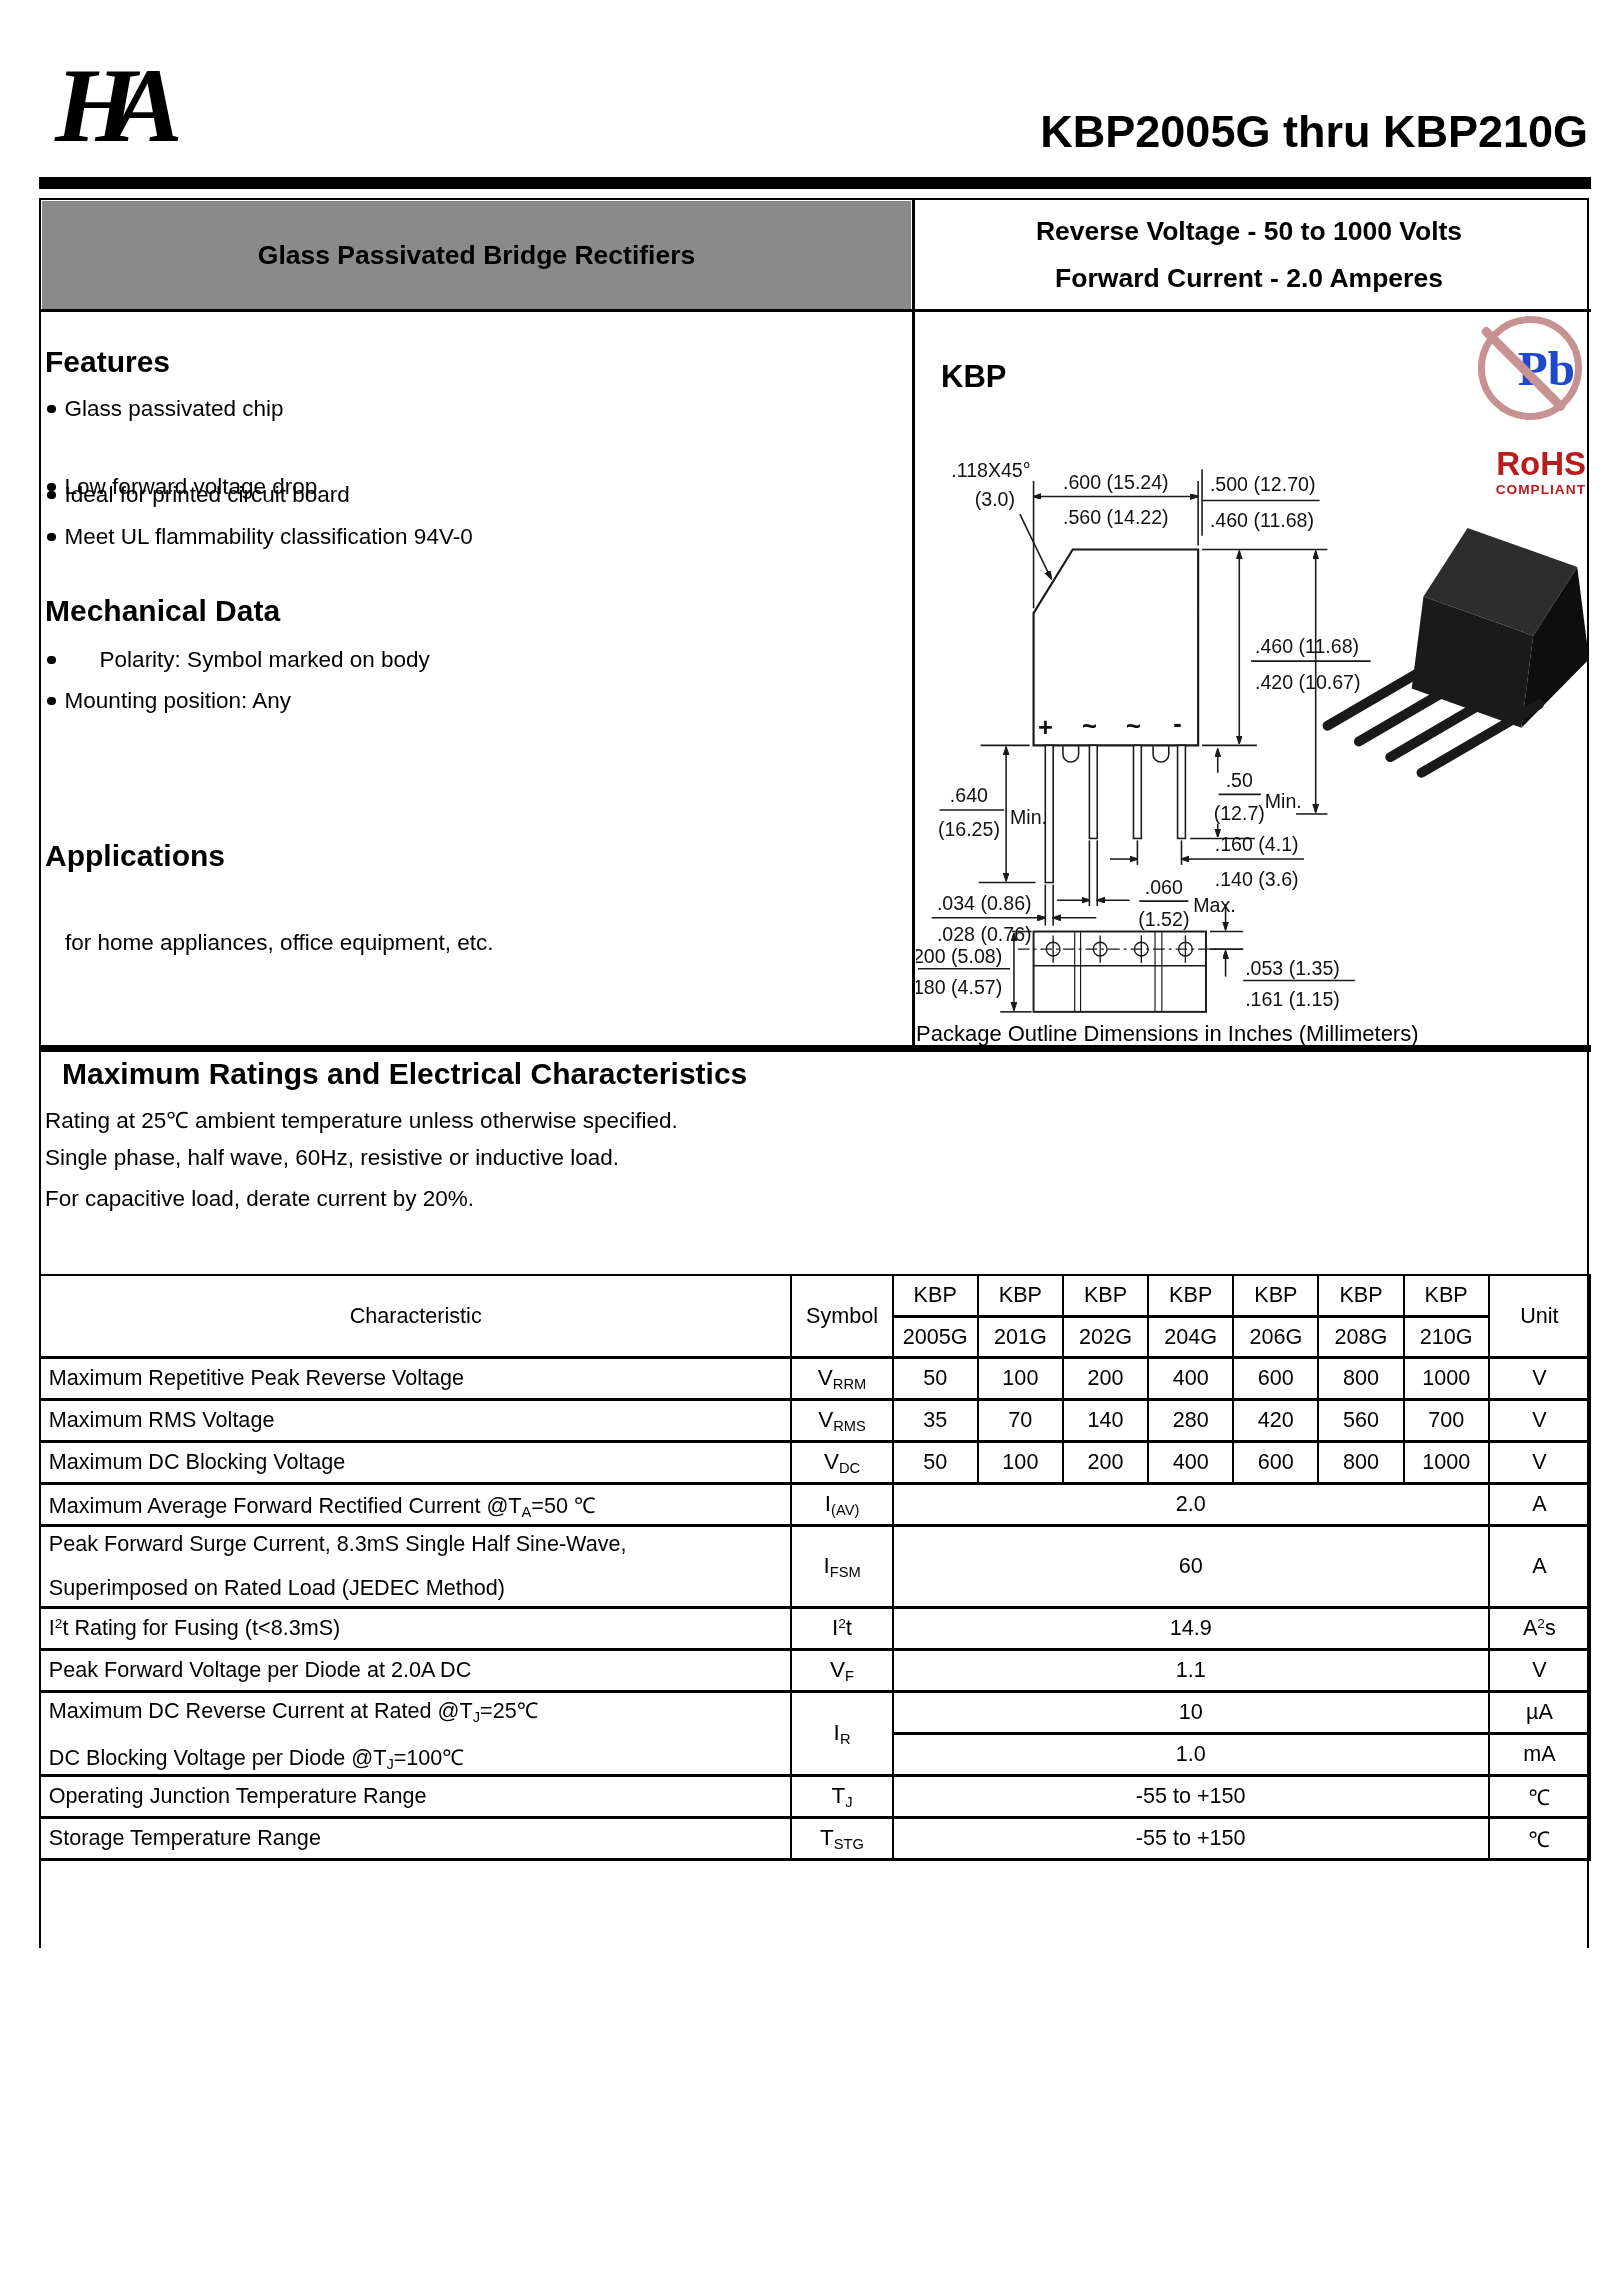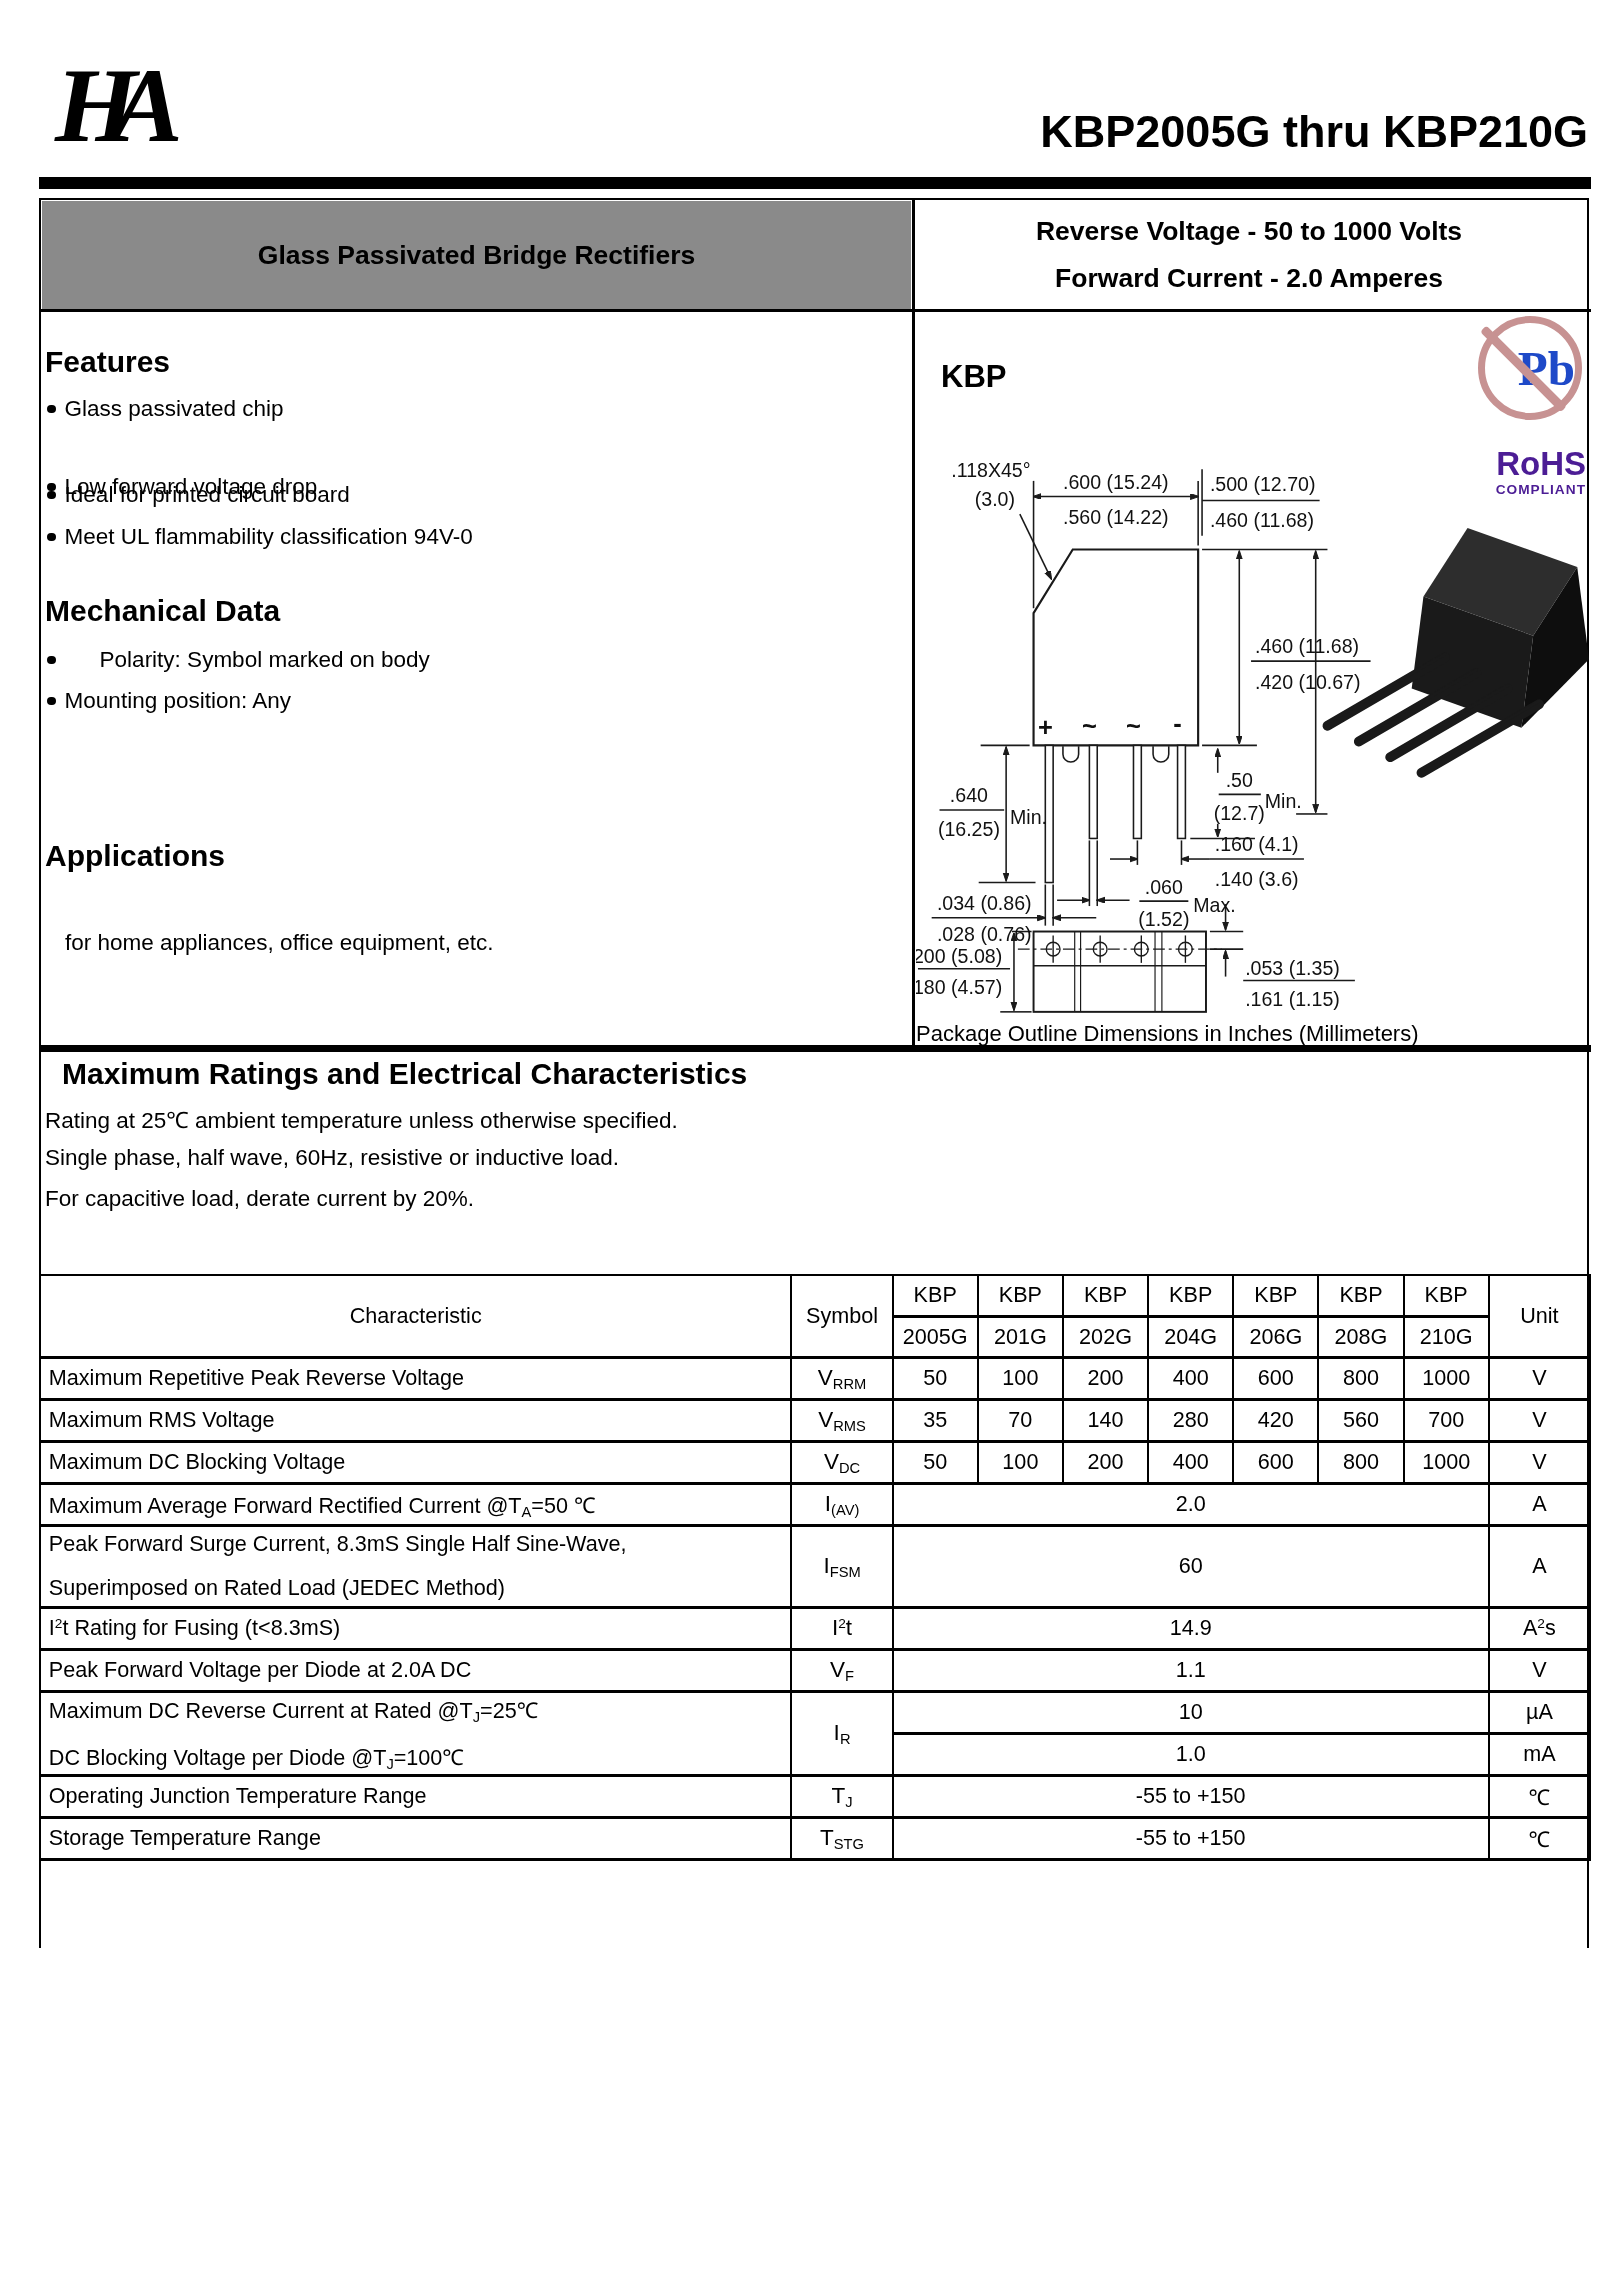--- a/index.html
+++ b/index.html
@@ -29,21 +29,21 @@
   .bullet-item{display:flex;align-items:center;font-size:22.5px;}
   .bullet-dot{width:8.8px;height:8.8px;border-radius:50%;background:#000;margin-right:8.8px;flex:0 0 auto;}
   .plain-line{font-size:22.5px;}
 
   
   .kbp-label{left:941px;top:359px;font-size:31px;font-weight:bold;}
   .pb-circle{left:1478px;top:316px;width:90px;height:90px;border:7.8px solid #c79292;border-radius:50%;
              display:flex;align-items:center;justify-content:flex-end;font-family:Liberation Serif, serif;}
   .pb-text{color:#1e49c8;font-size:49px;font-weight:bold;}
   .pb-slash{left:1519px;top:312px;width:8.8px;height:114px;background:#c79292;transform:rotate(-45deg);border-radius:3.9px;}
-  .rohs{left:1370px;top:446px;width:216px;text-align:right;color:#4c1d95;font-weight:bold;}
+  .rohs{left:1370px;top:446px;width:216px;text-align:right;color:#b91c1c;font-weight:bold;}
   .rohs .r1{font-size:33px;line-height:1.1;}
   .rohs .r2{font-size:13.7px;letter-spacing:1px;}
   .caption{left:916px;top:1021px;width:668px;text-align:left;font-size:22px;}
 
   svg text{font-family:"Liberation Sans",sans-serif;font-size:20px;fill:#111;}
   svg .pol{font-size:26px;font-weight:bold;}
   svg line,svg path,svg rect,svg circle{stroke:#1a1a1a;}
 
   
   .ratings-head{left:45px;top:1057px;font-size:30px;font-weight:bold;margin-left:17px;}

